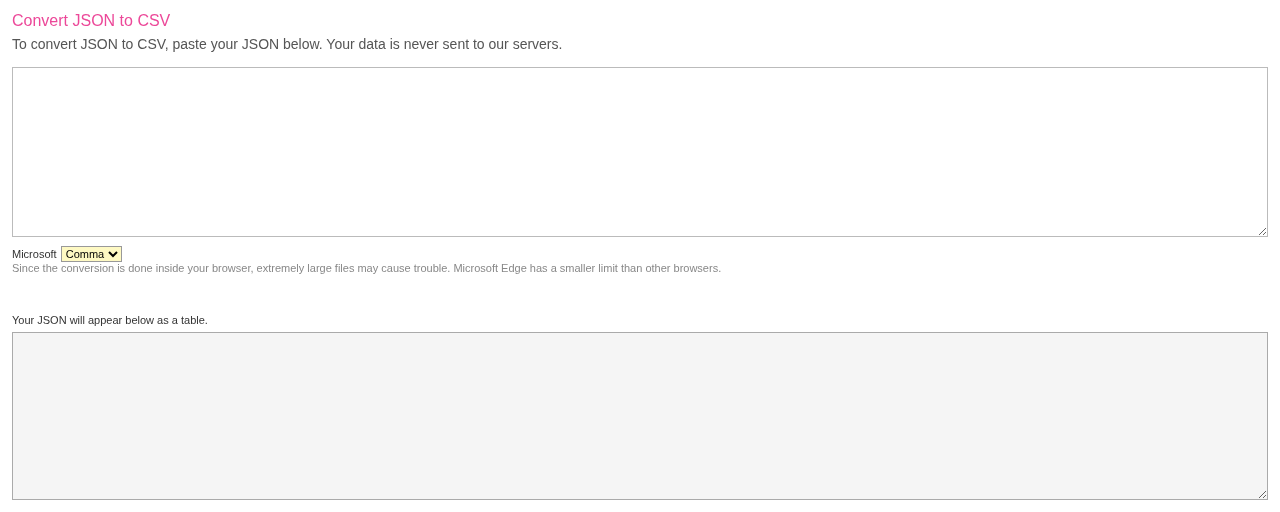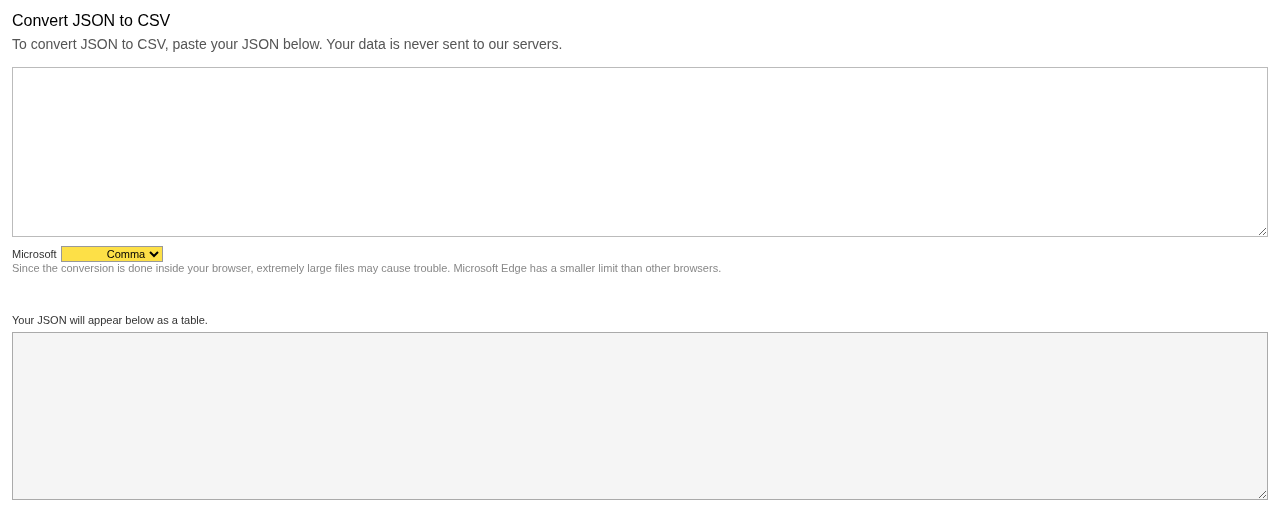--- a/index.html
+++ b/index.html
@@ -10,21 +10,21 @@
     body {
       font-family: Arial, Helvetica, sans-serif;
       font-size: 12px;
       color: #333;
       padding: 12px;
       background: #fff;
     }
     h1.page-title {
       font-size: 16px;
       font-weight: normal;
-      color: #000000;
+      color: #ec4899;
       margin-bottom: 6px;
     }
     .subtitle {
       font-size: 14px;
       color: #555;
       margin-bottom: 15px;
     }
     textarea.json-input {
       width: 100%;
       height: 170px;
@@ -35,23 +35,22 @@
       font-size: 12px;
     }
     .separator-row {
       margin-top: 6px;
       font-size: 11px;
       color: #333;
     }
     .separator-row select {
       font-size: 11px;
       border: 1px solid #999;
-      background: #fde047;
+      background: #fef9c3;
       margin-left: 1px;
-      padding-left: 41px;
     }
     .note {
       font-size: 11px;
       color: #888;
     }
     .output-label {
       font-size: 11px;
       color: #333;
       margin-top: 40px;
       margin-bottom: 6px;

